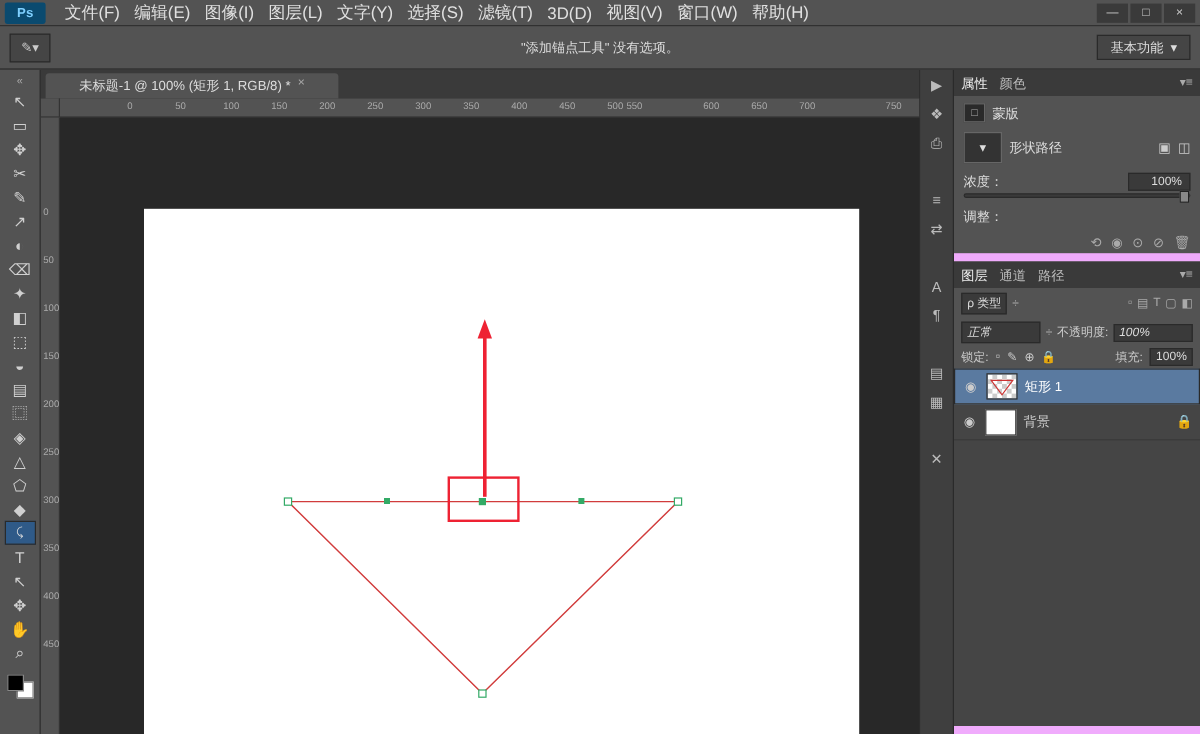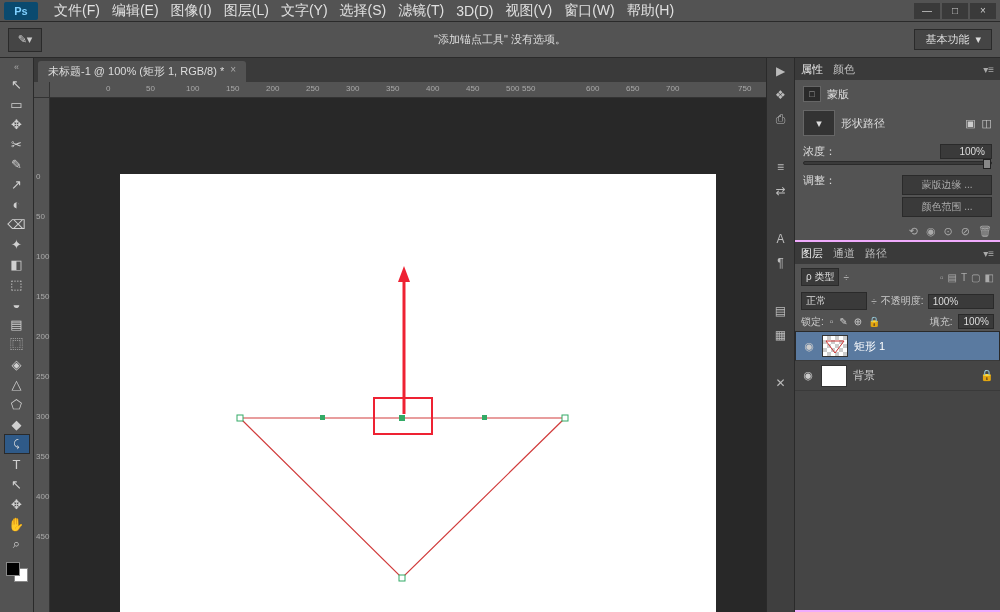--- a/index.html
+++ b/index.html
@@ -27,41 +27,41 @@
   .toolbox .tgl { width:12px; height:10px; margin-bottom:2px; color:#aaa; font-size:9px; display:flex; justify-content:center; }
   .tbtn { width:26px; height:20px; display:flex; align-items:center; justify-content:center; color:#d0d0d0; font-size:13px; position:relative; }
   .tbtn.sel { background:#2f5a88; }
   .swatches { margin-top:6px; width:26px; height:24px; position:relative; }
   .swatches .fg { position:absolute; left:2px; top:2px; width:14px; height:14px; background:#000; border:1px solid #888; }
   .swatches .bg { position:absolute; right:2px; bottom:2px; width:14px; height:14px; background:#fff; border:1px solid #888; }
 
   
   .doccol { flex:1; display:flex; flex-direction:column; min-width:0; background:#282828; }
   .doctab-row { height:24px; background:#3a3a3a; display:flex; align-items:flex-end; padding-left:4px; }
-  .doctab { background:#535353; padding:3px 10px; font-size:11px; color:#ddd; border-top-left-radius:3px; border-top-right-radius:3px; display:flex; align-items:flex-start; gap:6px; }
+  .doctab { background:#535353; padding:3px 28px; font-size:11px; color:#ddd; border-top-left-radius:3px; border-top-right-radius:3px; display:flex; align-items:flex-start; gap:6px; }
   .doctab .x { color:#aaa; font-size:10px; }
   .ruler-row { display:flex; height:16px; }
   .ruler-corner { width:16px; height:16px; background:#535353; border-right:1px solid #333; border-bottom:1px solid #333; }
   .ruler-h { flex:1; height:16px; background:#535353; border-bottom:1px solid #333; position:relative; overflow:hidden; font-size:8px; color:#aaa; }
   .ruler-h span { position:absolute; top:2px; }
   .doc-body { flex:1; display:flex; min-height:0; }
   .ruler-v { width:16px; background:#535353; border-right:1px solid #333; position:relative; font-size:8px; color:#aaa; }
   .ruler-v span { position:absolute; left:2px; writing-mode:horizontal-tb; }
   .canvas-wrap { flex:1; background:#282828; position:relative; overflow:hidden; }
   .canvas { position:absolute; left:70px; top:76px; width:596px; height:476px; background:#fff; }
   
   .shape-layer { position:absolute; inset:0; pointer-events:none; }
 
   
   .dockcol { width:234px; background:#454545; border-left:1px solid #2a2a2a; display:flex; }
   .dock-icons { width:28px; background:#3f3f3f; border-right:1px solid #2a2a2a; display:flex; flex-direction:column; align-items:center; padding-top:6px; gap:10px; color:#bbb; font-size:12px; }
   .dock-icons .gap { height:14px; }
   .dock-panels { flex:1; display:flex; flex-direction:column; }
 
-  .panel { background:#535353; border-bottom:2px solid #f0abfc; display:flex; flex-direction:column; }
+  .panel { background:#535353; border-bottom:7px solid #f0abfc; display:flex; flex-direction:column; }
   .panel-tabs { height:22px; background:#3a3a3a; display:flex; align-items:center; padding:0 6px; gap:10px; font-size:11px; }
   .panel-tabs .tab { color:#bbb; }
   .panel-tabs .tab.active { color:#eee; }
   .panel-tabs .menu { margin-left:auto; color:#aaa; font-size:10px; }
   .panel-body { padding:6px 8px; font-size:11px; color:#ddd; display:flex; flex-direction:column; gap:8px; }
 
   .mask-row { display:flex; align-items:center; gap:6px; }
   .mask-row .thumb { width:18px; height:16px; background:#2a2a2a; border:1px solid #666; display:flex; align-items:center; justify-content:center; font-size:9px; color:#aaa; }
   .subrow { display:flex; align-items:center; gap:6px; }
   .subrow .thumb2 { width:32px; height:26px; background:#333; border:1px solid #666; display:flex; align-items:center; justify-content:center; }
@@ -72,21 +72,21 @@
   .slider-thumb { position:absolute; left:0; top:-3px; width:8px; height:10px; background:#888; border:1px solid #222; }
   .btns-row { display:flex; justify-content:flex-end; gap:0; flex-direction:column; align-items:flex-end; }
   .pbtn { background:#3a3a3a; border:1px solid #2a2a2a; padding:2px 14px; color:#aaa; font-size:10px; margin-top:2px; text-align:center; width:90px; }
   .panel-footer { display:flex; justify-content:flex-end; gap:8px; padding:2px 8px; font-size:11px; color:#aaa; }
 
   
   .layers-ctrl { display:flex; align-items:center; gap:4px; padding:4px 6px; font-size:10px; }
   .layers-ctrl select, .sel { background:#3a3a3a; border:1px solid #2a2a2a; color:#ddd; font-size:10px; padding:1px 4px; }
   .layers-filter { margin-left:auto; display:flex; gap:4px; color:#aaa; font-size:10px; }
   .blend-row { display:flex; align-items:center; gap:4px; padding:2px 6px; font-size:10px; }
-  .blend-row .sel { flex:1; }
+  .blend-row .sel { flex:1;font-style:italic; }
   .lock-row { display:flex; align-items:center; gap:6px; padding:2px 6px; font-size:10px; color:#ccc; }
   .layer-list { flex:1; background:#454545; overflow:auto; }
   .layer { height:30px; display:flex; align-items:center; padding:0 6px; gap:6px; border-bottom:1px solid #3a3a3a; }
   .layer.sel { background:#5a7aa0; color:#fff; }
   .eye { width:14px; text-align:center; color:#ccc; font-size:11px; }
   .lthumb { width:26px; height:22px; background:#fff; border:1px solid #333; display:flex; align-items:center; justify-content:center; }
   .lthumb.checker { background:repeating-conic-gradient(#ccc 0 25%, #fff 0 50%) 0 0/8px 8px; }
   .lname { font-size:11px; }
   .llock { margin-left:auto; color:#aaa; font-size:11px; }
 
@@ -264,24 +264,20 @@
             <div class="slider-row">
               <span>浓度：</span>
               <span class="val">100%</span>
             </div>
             <div class="slider-track">
                 <div class="slider-thumb" style="left:calc(100% - 8px)"></div>
               </div>
           </div>
           <div style="display:flex; gap:10px; align-items:flex-start;">
             <span>调整：</span>
-            <div class="btns-row" style="flex:1">
-              <div class="pbtn">蒙版边缘 ...</div>
-              <div class="pbtn">颜色范围 ...</div>
-            </div>
           </div>
         </div>
         <div class="panel-footer">
           <span>⟲</span>
           <span>◉</span>
           <span>⊙</span>
           <span>⊘</span>
           <span>🗑</span>
         </div>
       </div>

